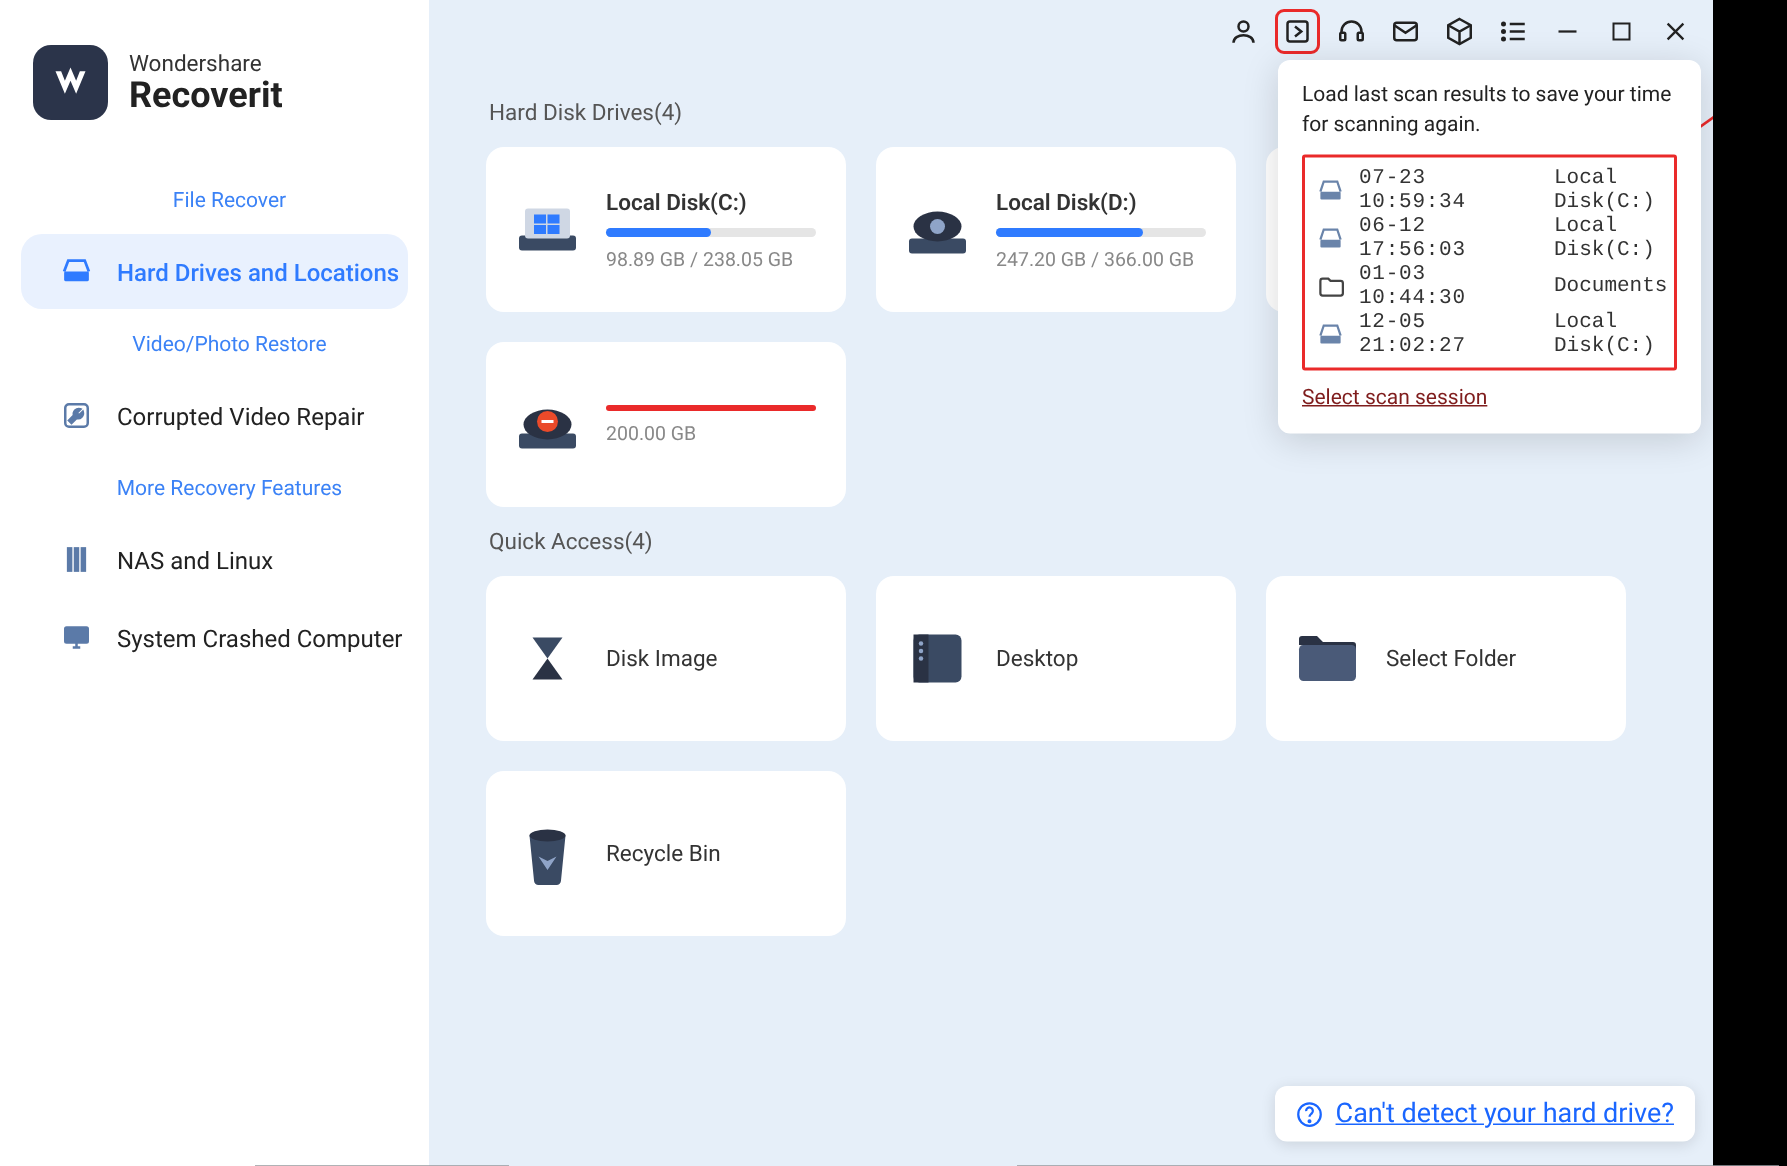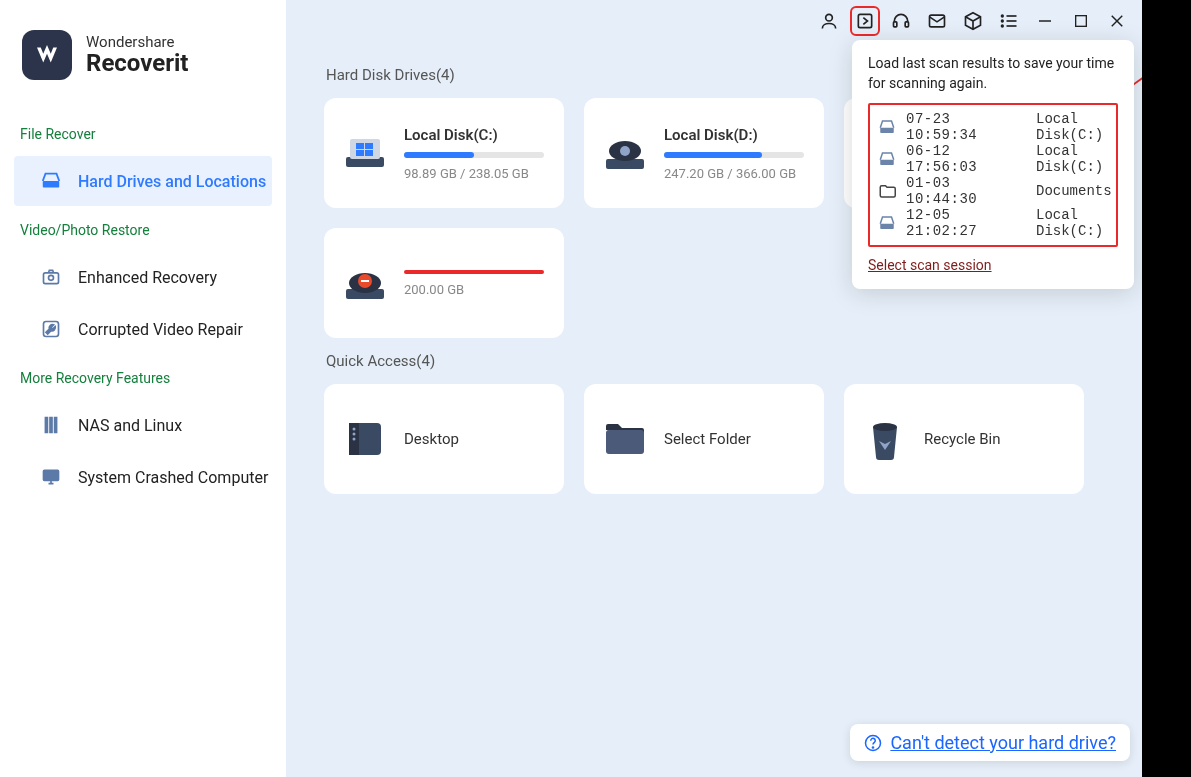--- a/index.html
+++ b/index.html
@@ -6,23 +6,23 @@
 body { font-family: -apple-system, "Segoe UI", Roboto, sans-serif; width:1191px; height:777px; position:relative; overflow:hidden; background:#000; }
 .app { width:1142px; height:777px; display:flex; background:#fff; position:relative; }
 
 
 .sidebar { width:286px; background:#fff; padding-top:30px; }
 .logo { display:flex; align-items:center; gap:14px; padding-left:22px; margin-bottom:32px;}
 .logo-box { width:50px; height:50px; border-radius:12px; background:#2b344a; display:flex; align-items:center; justify-content:center; }
 .logo-text { line-height:1.1; }
 .logo-brand { font-size:15px; color:#333; }
 .logo-prod  { font-size:24px; font-weight:700; color:#222; }
-.nav-section-label { font-size:14px; color:#15803d; padding:14px 0 12px 20px; }
+.nav-section-label { font-size:14px; color:#3b82f6; padding:14px 0 12px 20px;text-align:center; }
 .nav-item { display:flex; align-items:center; gap:16px; height:50px; padding-left:26px; font-size:16px; color:#222; cursor:pointer; border-radius:14px; margin:2px 14px;}
-.nav-item.active { background:#e9f1fe; color:#2f7bff; font-weight:500; border-radius:4px;}
+.nav-item.active { background:#e9f1fe; color:#2f7bff; font-weight:500; border-radius:14px;}
 .nav-icon { width:22px; height:22px; display:flex; align-items:center; justify-content:center; }
 
 
 .main { flex:1; background:#e6eff9; padding:36px 38px 0 38px; position:relative; overflow:hidden;}
 .page-title { font-size:34px; font-weight:700; color:#222; display:flex; align-items:center; gap:18px;}
 .refresh-ic { width:20px;height:20px; }
 .section-head { font-size:15px; color:#555; margin:30px 0 14px 2px; }
 .cards { display:flex; gap:20px; flex-wrap:wrap; }
 .card { width:240px; height:110px; background:#fff; border-radius:12px; display:flex; align-items:center; padding:0 18px; gap:16px; cursor:pointer;}
 .drive-ic { width:46px; height:40px; display:flex; align-items:center; justify-content:center;}
@@ -141,30 +141,20 @@
             <svg width="22" height="22" viewBox="0 0 24 24" fill="currentColor">
               <rect x="3" y="12" width="18" height="7" rx="1"></rect>
               <path d="M3 12l3-8h12l3 8" fill="none" stroke="currentColor" stroke-width="2"></path>
             </svg>
           </span>
           <span>Hard Drives and Locations</span>
         </div>
         <div class="nav-section-label">Video/Photo Restore</div>
         <div class="nav-item">
           <span class="nav-icon">
-            <svg width="22" height="20" viewBox="0 0 24 24" fill="none" stroke="#5b7aa8" stroke-width="2">
-              <rect x="3" y="7" width="18" height="13" rx="2"></rect>
-              <circle cx="12" cy="13" r="3"></circle>
-              <path d="M9 7l1-3h4l1 3"></path>
-            </svg>
-          </span>
-          <span>Enhanced Recovery</span>
-        </div>
-        <div class="nav-item">
-          <span class="nav-icon">
             <svg width="20" height="20" viewBox="0 0 24 24" fill="none" stroke="#5b7aa8" stroke-width="2">
               <rect x="3" y="3" width="18" height="18" rx="3" fill="#fff"></rect>
               <path d="M15 7a4 4 0 00-5 5l-4 4 2 2 4-4a4 4 0 005-5l-3 3-2-2z" fill="#5b7aa8"></path>
             </svg>
           </span>
           <span>Corrupted Video Repair</span>
         </div>
         <div class="nav-section-label">More Recovery Features</div>
         <div class="nav-item">
           <span class="nav-icon">
@@ -249,20 +239,31 @@
           <div class="drive-info">
             <div class="lost-bar"></div>
             <div class="drive-size">200.00 GB</div>
           </div>
         </div>
       </div>
 
 
     <div class="section-head" style="margin-top:14px">Quick Access(4)</div>
     <div class="cards" id="qa-cards">
+        <div class="card">
+          <div class="drive-ic">
+            <svg width="44" height="40" viewBox="0 0 44 40">
+              <path d="M12 6l10 14L32 6z" fill="#3a4a63"></path>
+              <path d="M12 34l10-14 10 14z" fill="#2a3244"></path>
+            </svg>
+          </div>
+          <div class="drive-info">
+            <div style="font-size:15px;color:#333">Disk Image</div>
+          </div>
+        </div>
         <div class="card">
           <div class="drive-ic">
             <svg width="44" height="40" viewBox="0 0 44 40">
               <rect x="6" y="4" width="32" height="32" rx="4" fill="#3a4a63"></rect>
               <rect x="6" y="4" width="10" height="32" fill="#2a3244"></rect>
               <circle cx="11" cy="10" r="1.5" fill="#8fa4c8"></circle>
               <circle cx="11" cy="15" r="1.5" fill="#8fa4c8"></circle>
               <circle cx="11" cy="20" r="1.5" fill="#8fa4c8"></circle>
             </svg>
           </div>

